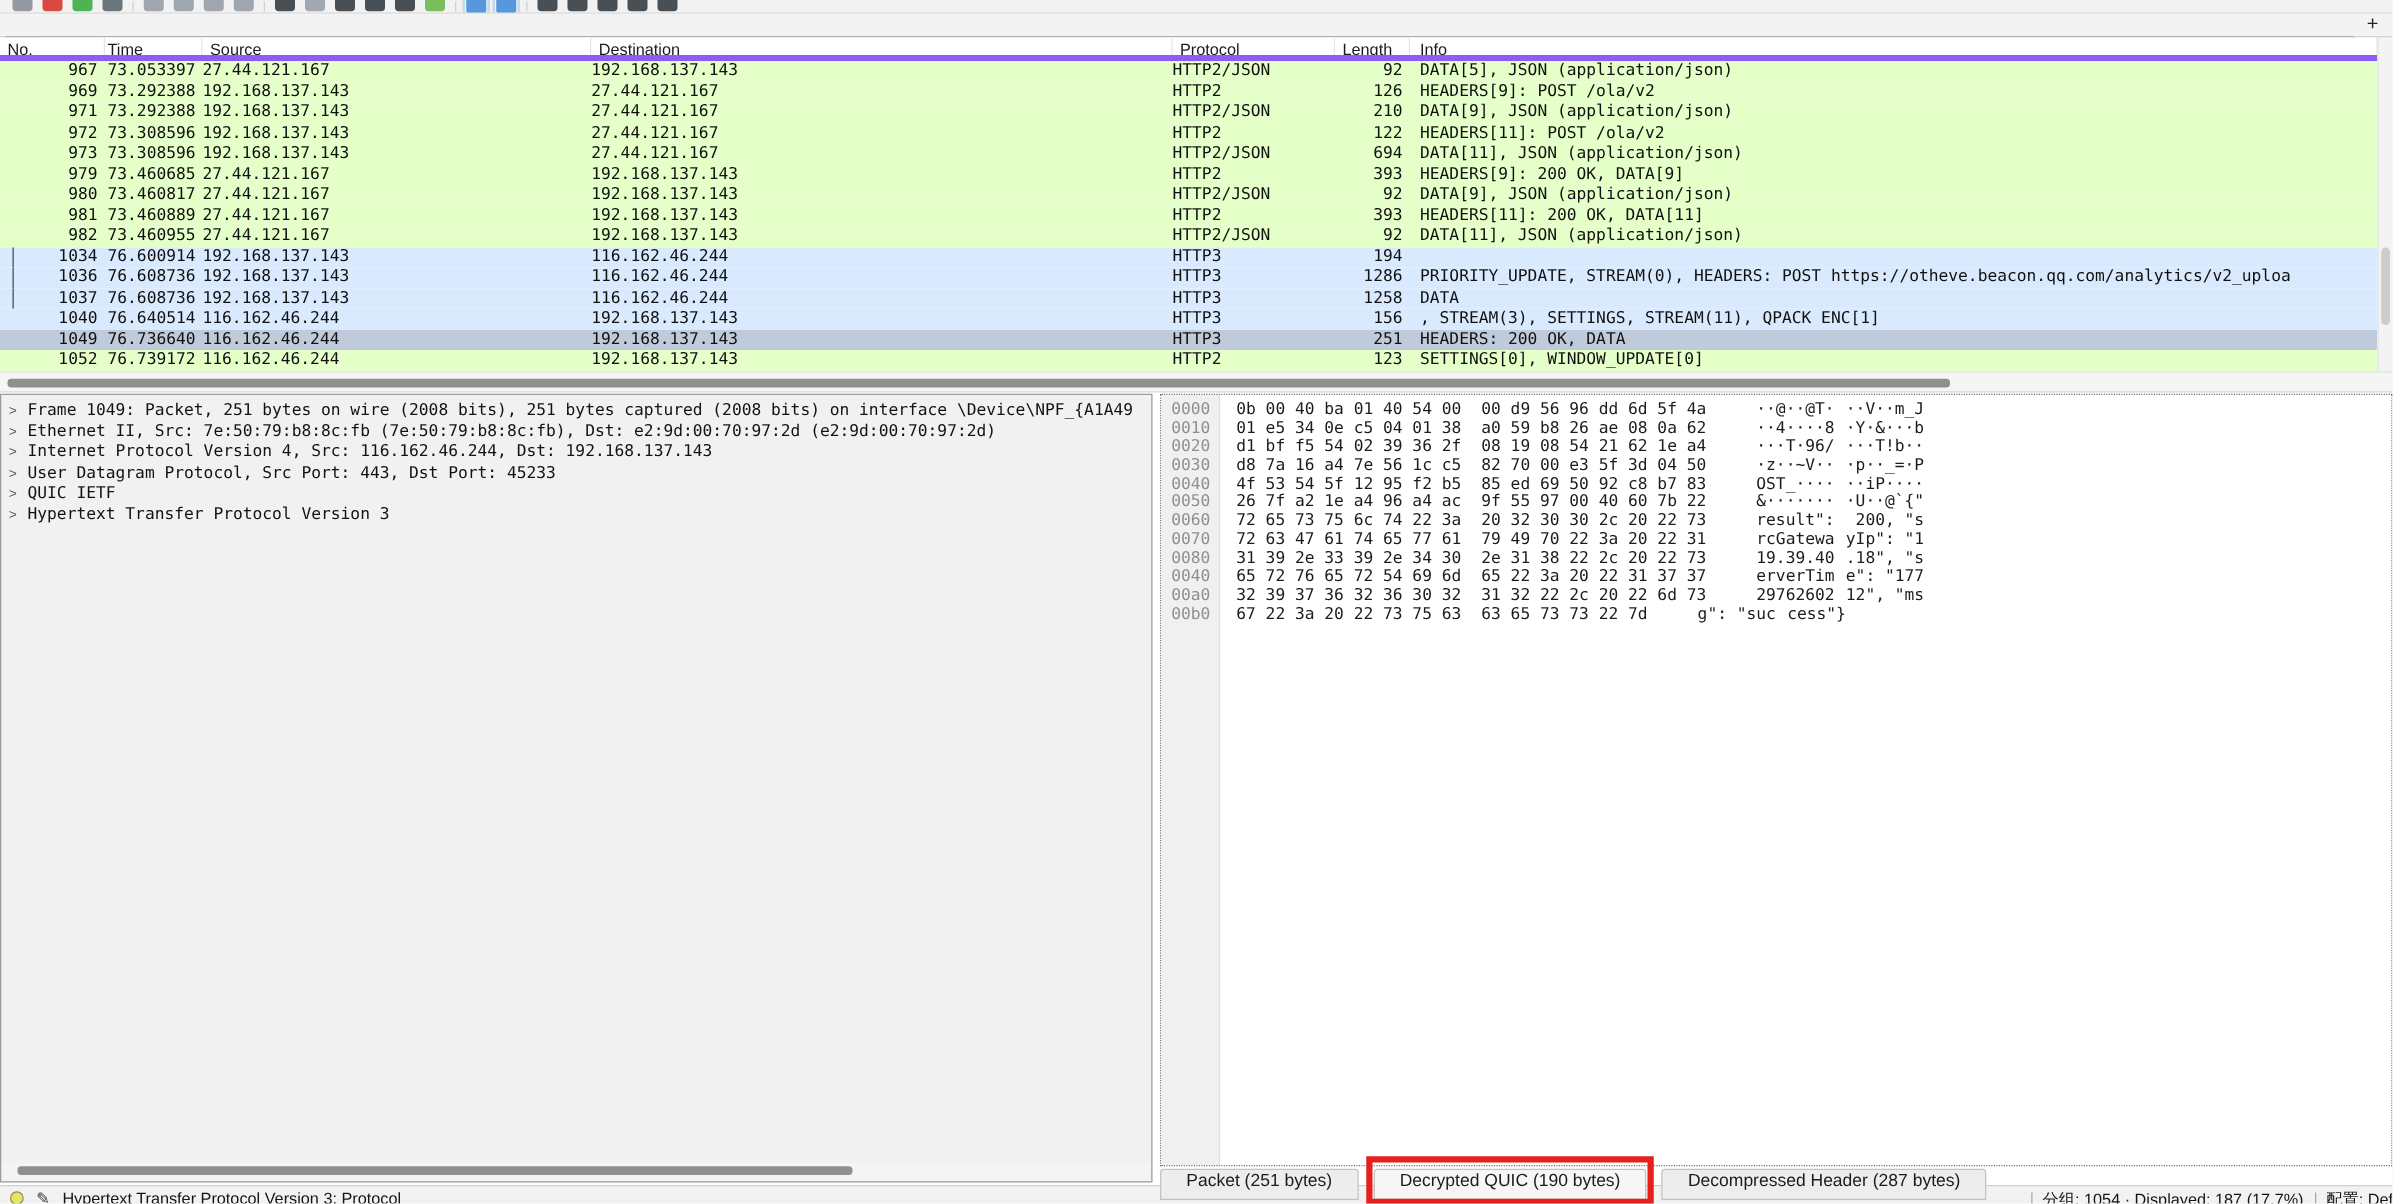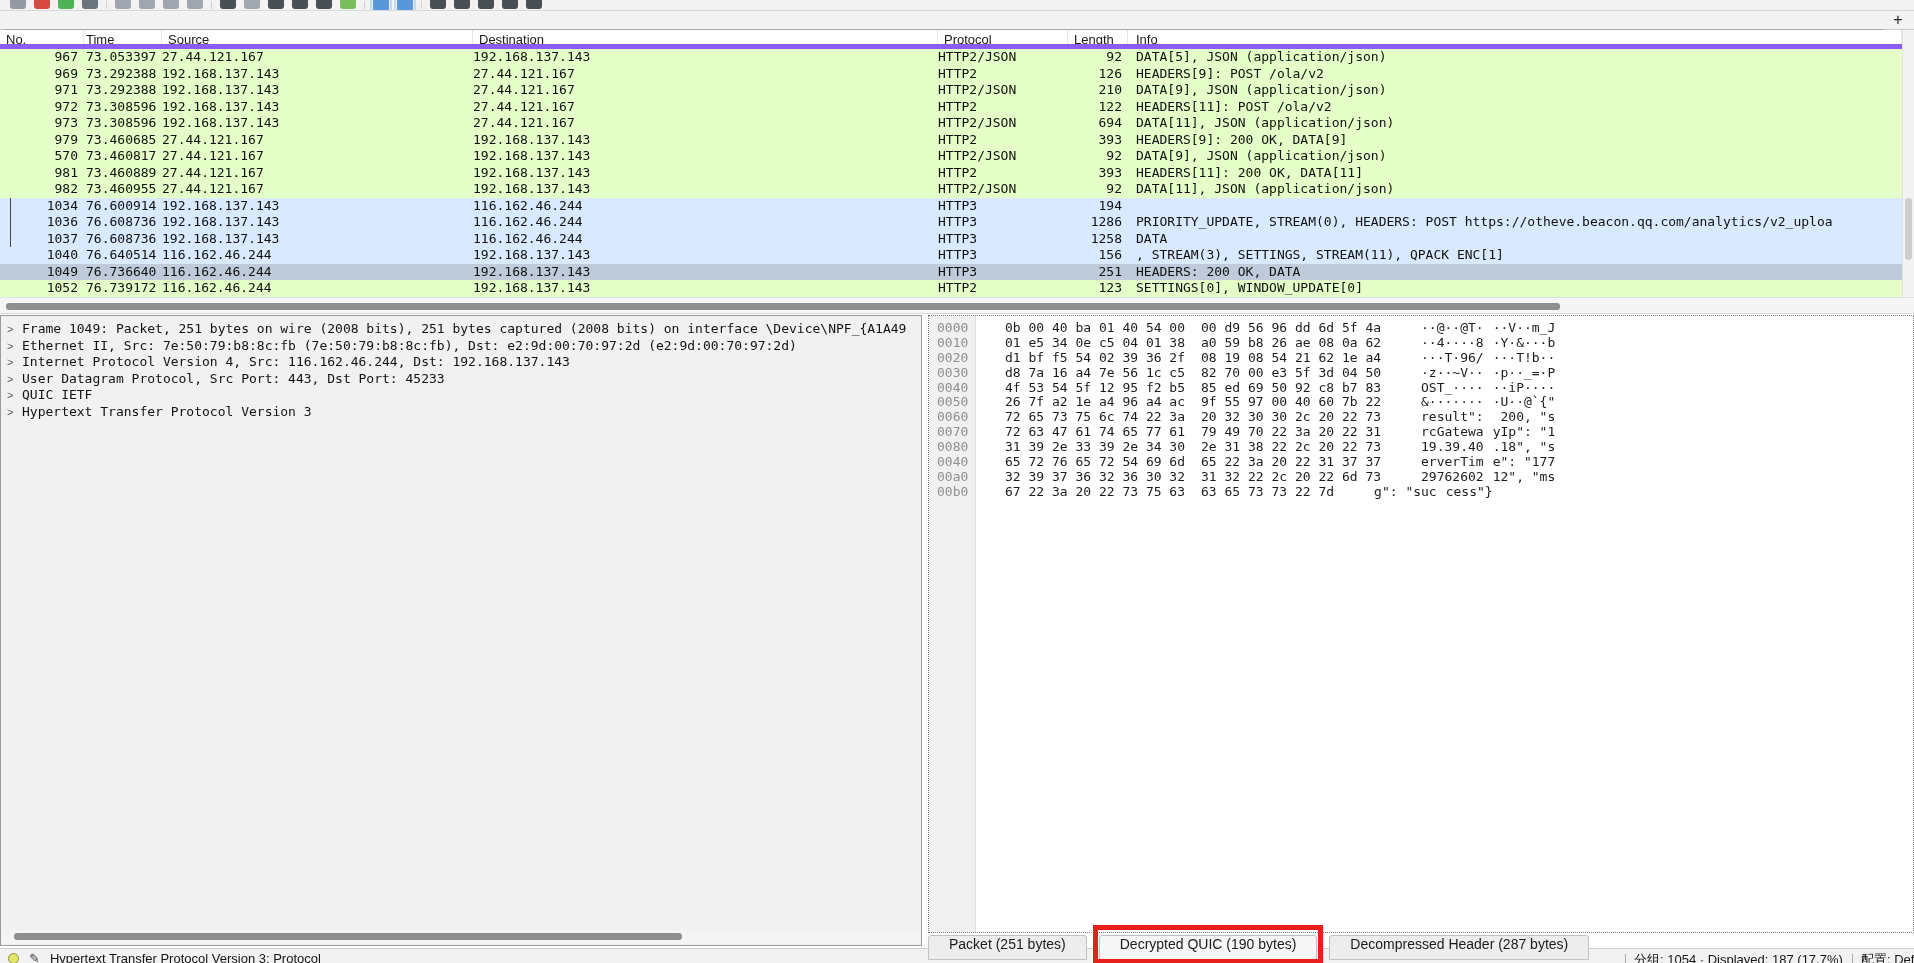--- a/index.html
+++ b/index.html
@@ -73,21 +73,21 @@
 
   
   #hex-pane { position:absolute; top:315px; left:928px; width:986px; height:618px; background:#fff;
               border:1px dotted #7a7a7a; overflow:hidden; }
   #hex-gutter { position:absolute; left:0; top:0; bottom:0; width:47px; background:#f0f0f0;
                 border-right:1px solid #e0e0e0; }
   #hex-rows { position:relative; padding-top:4px; }
   .hxrow { height:14.9px; line-height:14.9px; white-space:pre;
            font:13px "DejaVu Sans Mono","Liberation Mono",monospace; color:#1c1c1c; }
   .hx-off { display:inline-block; width:36px; margin-left:8px; color:#8f8f8f; }
-  .hx-g1 { margin-left:32px; }
+  .hx-g1 { margin-left:16px; }
   .hx-g2 { margin-left:16px; }
   .hx-a1 { margin-left:40px; }
   .hx-a2 { margin-left:9px; }
 
   
   #tabbar { position:absolute; left:928px; top:933px; width:986px; height:29px; display:flex; gap:12px;
             padding-top:2px; z-index:6; align-items:flex-start; }
   .tab { height:25px; line-height:23px; padding:0 20px; font:14px "Liberation Sans",sans-serif; color:#1b1b1b;
          background:#ededed; border:1px solid #c2c2c2; border-radius:3px 3px 0 0; position:relative;
          white-space:nowrap; cursor:pointer; }
@@ -164,21 +164,21 @@
         <div class="hcell c-len">Length</div>
         <div class="hcell c-info">Info</div>
       </div>
     <div id="pl-rows">
         <div class="plrow green"><div class="c-no">967</div><div class="c-time">73.053397</div><div class="c-src">27.44.121.167</div><div class="c-dst">192.168.137.143</div><div class="c-proto">HTTP2/JSON</div><div class="c-len">92</div><div class="c-info">DATA[5], JSON (application/json)</div></div>
         <div class="plrow green"><div class="c-no">969</div><div class="c-time">73.292388</div><div class="c-src">192.168.137.143</div><div class="c-dst">27.44.121.167</div><div class="c-proto">HTTP2</div><div class="c-len">126</div><div class="c-info">HEADERS[9]: POST /ola/v2</div></div>
         <div class="plrow green"><div class="c-no">971</div><div class="c-time">73.292388</div><div class="c-src">192.168.137.143</div><div class="c-dst">27.44.121.167</div><div class="c-proto">HTTP2/JSON</div><div class="c-len">210</div><div class="c-info">DATA[9], JSON (application/json)</div></div>
         <div class="plrow green"><div class="c-no">972</div><div class="c-time">73.308596</div><div class="c-src">192.168.137.143</div><div class="c-dst">27.44.121.167</div><div class="c-proto">HTTP2</div><div class="c-len">122</div><div class="c-info">HEADERS[11]: POST /ola/v2</div></div>
         <div class="plrow green"><div class="c-no">973</div><div class="c-time">73.308596</div><div class="c-src">192.168.137.143</div><div class="c-dst">27.44.121.167</div><div class="c-proto">HTTP2/JSON</div><div class="c-len">694</div><div class="c-info">DATA[11], JSON (application/json)</div></div>
         <div class="plrow green"><div class="c-no">979</div><div class="c-time">73.460685</div><div class="c-src">27.44.121.167</div><div class="c-dst">192.168.137.143</div><div class="c-proto">HTTP2</div><div class="c-len">393</div><div class="c-info">HEADERS[9]: 200 OK, DATA[9]</div></div>
-        <div class="plrow green"><div class="c-no">570</div><div class="c-time">73.460817</div><div class="c-src">27.44.121.167</div><div class="c-dst">192.168.137.143</div><div class="c-proto">HTTP2/JSON</div><div class="c-len">92</div><div class="c-info">DATA[9], JSON (application/json)</div></div>
+        <div class="plrow green"><div class="c-no">980</div><div class="c-time">73.460817</div><div class="c-src">27.44.121.167</div><div class="c-dst">192.168.137.143</div><div class="c-proto">HTTP2/JSON</div><div class="c-len">92</div><div class="c-info">DATA[9], JSON (application/json)</div></div>
         <div class="plrow green"><div class="c-no">981</div><div class="c-time">73.460889</div><div class="c-src">27.44.121.167</div><div class="c-dst">192.168.137.143</div><div class="c-proto">HTTP2</div><div class="c-len">393</div><div class="c-info">HEADERS[11]: 200 OK, DATA[11]</div></div>
         <div class="plrow green"><div class="c-no">982</div><div class="c-time">73.460955</div><div class="c-src">27.44.121.167</div><div class="c-dst">192.168.137.143</div><div class="c-proto">HTTP2/JSON</div><div class="c-len">92</div><div class="c-info">DATA[11], JSON (application/json)</div></div>
         <div class="plrow blue"><div class="marker"></div><div class="c-no">1034</div><div class="c-time">76.600914</div><div class="c-src">192.168.137.143</div><div class="c-dst">116.162.46.244</div><div class="c-proto">HTTP3</div><div class="c-len">194</div></div>
         <div class="plrow blue"><div class="marker"></div><div class="c-no">1036</div><div class="c-time">76.608736</div><div class="c-src">192.168.137.143</div><div class="c-dst">116.162.46.244</div><div class="c-proto">HTTP3</div><div class="c-len">1286</div><div class="c-info">PRIORITY_UPDATE, STREAM(0), HEADERS: POST https://otheve.beacon.qq.com/analytics/v2_uploa</div></div>
         <div class="plrow blue"><div class="marker"></div><div class="c-no">1037</div><div class="c-time">76.608736</div><div class="c-src">192.168.137.143</div><div class="c-dst">116.162.46.244</div><div class="c-proto">HTTP3</div><div class="c-len">1258</div><div class="c-info">DATA</div></div>
         <div class="plrow blue"><div class="c-no">1040</div><div class="c-time">76.640514</div><div class="c-src">116.162.46.244</div><div class="c-dst">192.168.137.143</div><div class="c-proto">HTTP3</div><div class="c-len">156</div><div class="c-info">, STREAM(3), SETTINGS, STREAM(11), QPACK ENC[1]</div></div>
         <div class="plrow selected"><div class="c-no">1049</div><div class="c-time">76.736640</div><div class="c-src">116.162.46.244</div><div class="c-dst">192.168.137.143</div><div class="c-proto">HTTP3</div><div class="c-len">251</div><div class="c-info">HEADERS: 200 OK, DATA</div></div>
         <div class="plrow green"><div class="c-no">1052</div><div class="c-time">76.739172</div><div class="c-src">116.162.46.244</div><div class="c-dst">192.168.137.143</div><div class="c-proto">HTTP2</div><div class="c-len">123</div><div class="c-info">SETTINGS[0], WINDOW_UPDATE[0]</div></div>
       </div>
   </div>

